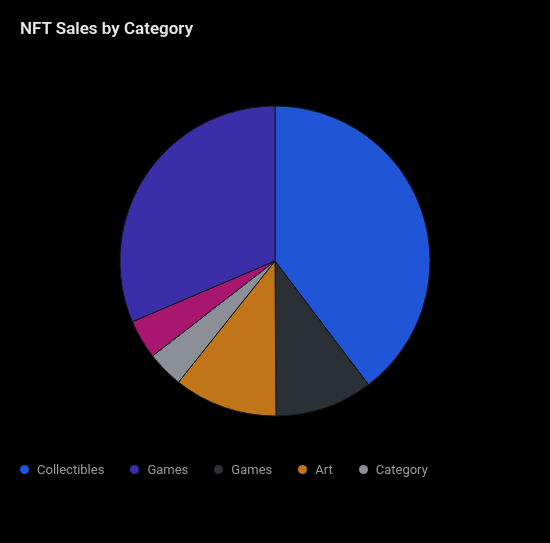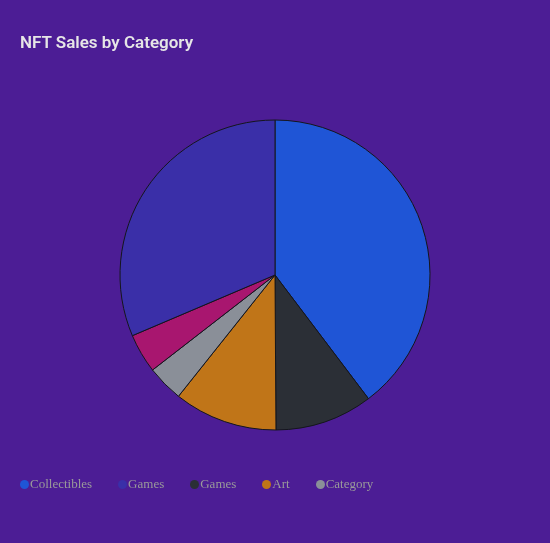--- a/index.html
+++ b/index.html
@@ -1,22 +1,22 @@
 <!DOCTYPE html>
 <html><head>
 <meta charset="utf-8">
 <style>
   html,body{margin:0;padding:0;background:#0f1115;font-family:-apple-system,BlinkMacSystemFont,"Segoe UI",Roboto,Helvetica,Arial,sans-serif;}
-  .card{width:550px;height:543px;box-sizing:border-box;background:#4c1d95;padding:32px 20px 16px 20px;position:relative;}
+  .card{width:550px;height:543px;box-sizing:border-box;background:#000000;padding:18px 20px 16px 20px;position:relative;}
   .title{color:#e6e6e6;font-size:17px;font-weight:600;margin:0 0 8px 0;}
   .chart-wrap{position:relative;width:510px;height:410px;}
   svg.pie{position:absolute;left:0;top:0;}
   .slice-label{position:absolute;color:#d0d0d0;font-size:13px;white-space:nowrap;transform:translate(-50%,-50%);}
   .legend{display:flex;flex-wrap:wrap;gap:6px 26px;margin-top:6px;}
-  .legend-item{display:flex;align-items:center;gap:1px;color:#9a9a9a;font-size:13px;font-family:Liberation Serif, serif;}
+  .legend-item{display:flex;align-items:center;gap:8px;color:#9a9a9a;font-size:13px;}
   .swatch{width:9px;height:9px;border-radius:50%;display:inline-block;}
 </style>
 </head>
 <body>
 
 <div class="card">
   <h2 class="title">NFT Sales by Category</h2>
   <div class="chart-wrap" id="chart">
       <div class="slice-label" style="left: 354.551px; top: 181.614px;">39.7%</div>
       <div class="slice-label" style="left: 288.699px; top: 314.445px;">10.2%</div>

